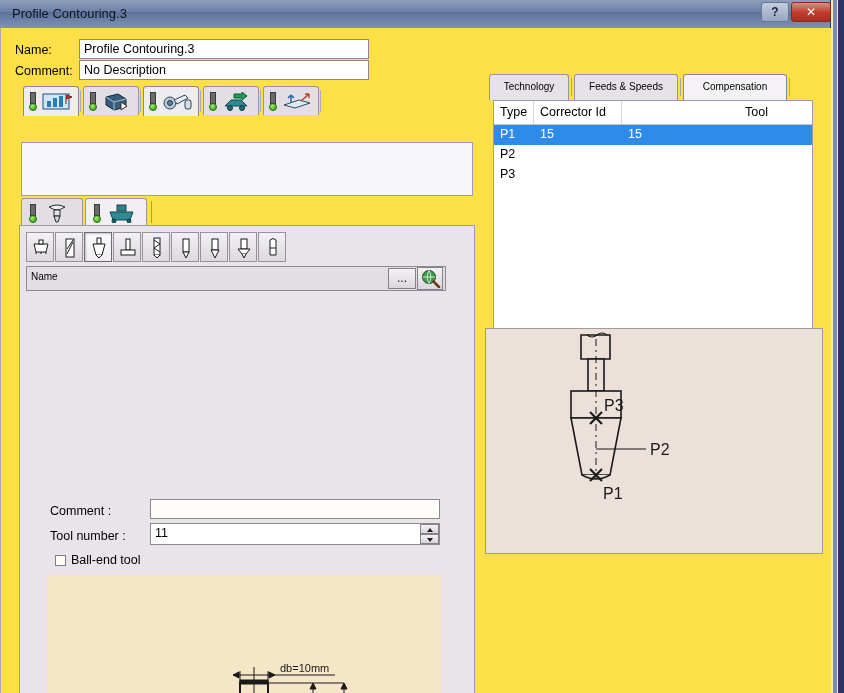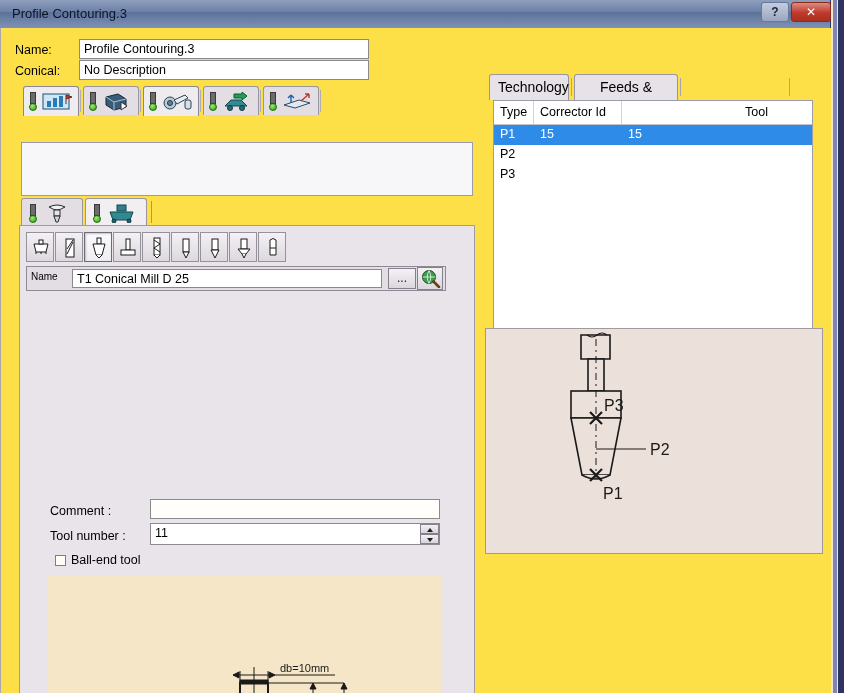--- a/index.html
+++ b/index.html
@@ -104,21 +104,21 @@
   #lbl-ball{left:51px;top:327px;}
 
   
   #drawing{position:absolute;left:27px;top:349px;width:394px;height:344px;background:#f5e6c8;overflow:hidden;}
   #drawing svg{display:block;}
 
   
   #right-tabs{position:absolute;left:488px;top:46px;width:338px;height:26px;}
   .rtab{position:absolute;top:0;height:26px;box-sizing:border-box;background:#e7e2e8;
     border:1px solid #9a96a0;border-bottom:none;border-radius:3px 3px 0 0;
-    font-size:14px;text-align:center;line-height:24px;padding:0 8px;cursor:pointer;color:#000;}
+    font-size:10px;text-align:center;line-height:24px;padding:0 8px;cursor:pointer;color:#000;}
   .rtab.sel{background:#f4f2f5;border-color:#8b8792;font-weight:normal;}
   .rtab-sep{position:absolute;top:4px;width:1px;height:18px;background:#a8a4ae;}
 
   #table-box{position:absolute;left:492px;top:72px;width:320px;height:266px;
     background:#fff;border:1px solid #9b9bab;box-sizing:border-box;}
   #thead{position:absolute;left:0;top:0;width:318px;height:23px;background:#fff;border-bottom:1px solid #c4c4cc;}
   .th{position:absolute;top:0;height:23px;line-height:22px;font-size:12.5px;
     border-right:1px solid #d2d2da;box-sizing:border-box;padding-left:6px;color:#000;cursor:pointer;}
   .trow{position:absolute;left:0;width:318px;height:20px;font-size:12.5px;cursor:pointer;}
   .trow.sel{background:#2e8ce8;color:#fff;}
@@ -145,21 +145,21 @@
   <div id="titlebar">
     <div id="title-text">Profile Contouring.3</div>
     <div class="title-btn" id="btn-help">?</div>
     <div class="title-btn" id="btn-close">✕</div>
   </div>
 
   <div id="win-body">
 
     <div class="lbl" id="lbl-name">Name:</div>
     <div class="txtbox" id="in-name">Profile Contouring.3</div>
-    <div class="lbl" id="lbl-comment">Conical:</div>
+    <div class="lbl" id="lbl-comment">Comment:</div>
     <div class="txtbox" id="in-comment">No Description</div>
 
     <div id="strat-tabs">
 
       <div class="strat-tab sel" style="left:0">
         <div class="camicon">
           <div class="ci-tool"></div>
             <div class="ci-dot"></div>
           <svg class="ci-glyph" viewBox="0 0 33 19">
             <rect x="2" y="2" width="26" height="15" fill="#cfe6f7" stroke="#1b4f7a"></rect>
@@ -315,21 +315,20 @@
         <div class="shape-btn" style="left:232px">
           <svg class="shape-svg" width="22" height="24" viewBox="0 0 22 24">
             <path d="M8 4 Q11 1 14 4 L14 19 L8 19 Z" fill="#fff" stroke="#1a1a1a"></path>
             <path d="M8 12 L14 12" stroke="#1a1a1a"></path>
           </svg>
         </div>
       </div>
 
       <div id="name-row"></div>
       <div class="lbl" id="name-row-lbl">Name</div>
-      <div class="txtbox" id="in-toolname">T1 Conical Mill D 25</div>
       <div class="smallbtn" id="btn-dots">...</div>
       <div class="smallbtn" id="btn-browse">
         <svg width="22" height="20" viewBox="0 0 22 20" style="display:block;margin:0 auto;">
           <circle cx="10" cy="9" r="6.5" fill="#3f9c4f" stroke="#16491f"></circle>
           <path d="M3.5 9 L16.5 9 M10 2.5 Q6.5 9 10 15.5 M10 2.5 Q13.5 9 10 15.5" fill="none" stroke="#d9f0dd" stroke-width="0.9"></path>
           <path d="M14.5 13.5 L20 19" stroke="#6b3d14" stroke-width="2.6" stroke-linecap="round"></path>
         </svg>
       </div>
 
       <div class="lbl" id="lbl-tcomment">Comment :</div>
@@ -416,20 +415,21 @@
           </g>
         </svg>
       </div>
     </div>
 
     <div id="right-tabs">
       <div class="rtab" style="left:0;width:80px">Technology</div>
       <div class="rtab-sep" style="left:82px"></div>
       <div class="rtab" style="left:85px;width:104px">Feeds &amp; Speeds</div>
       <div class="rtab-sep" style="left:191px"></div>
+      <div class="rtab sel" style="left:194px;width:104px">Compensation</div>
       <div class="rtab-sep" style="left:300px"></div>
 
     </div>
 
     <div id="table-box">
       <div id="thead">
         <div class="th" style="left:0;width:40px">Type</div>
         <div class="th" style="left:40px;width:88px">Corrector Id</div>
         <div class="th" style="left:245px;width:73px;border-right:none">Tool diameter</div>
       </div>

